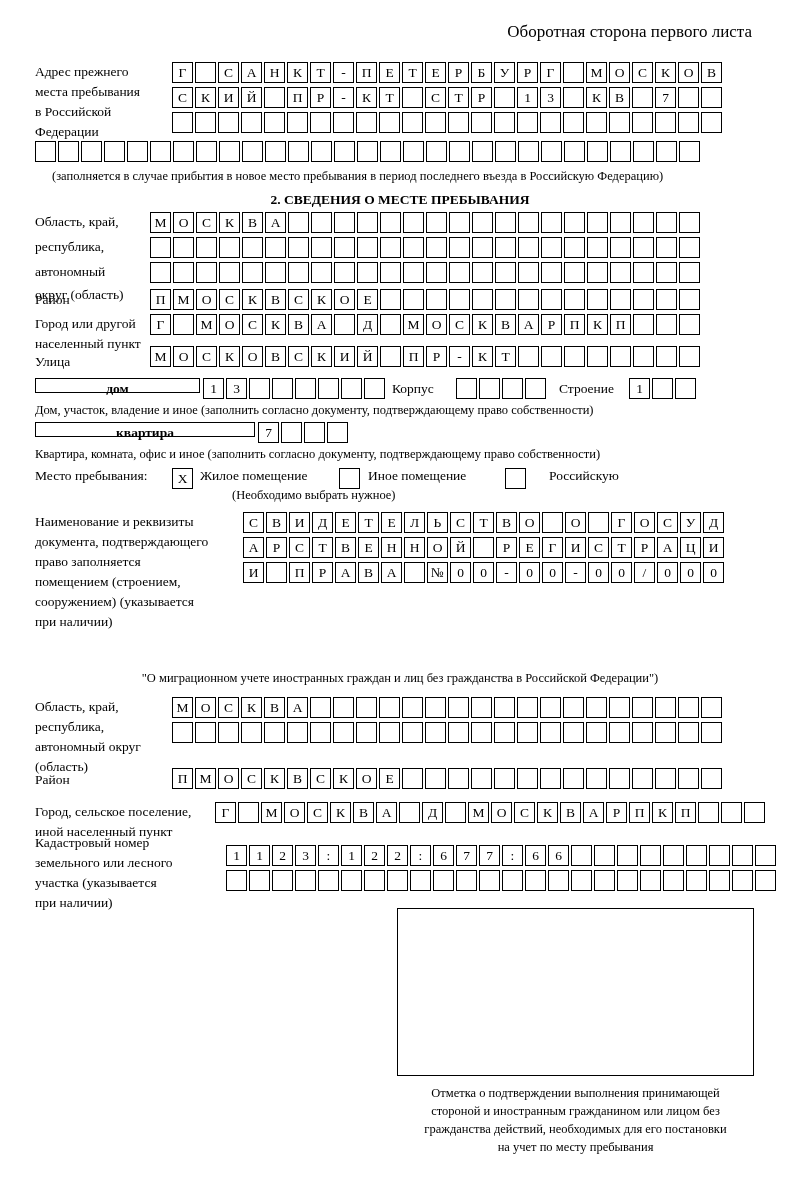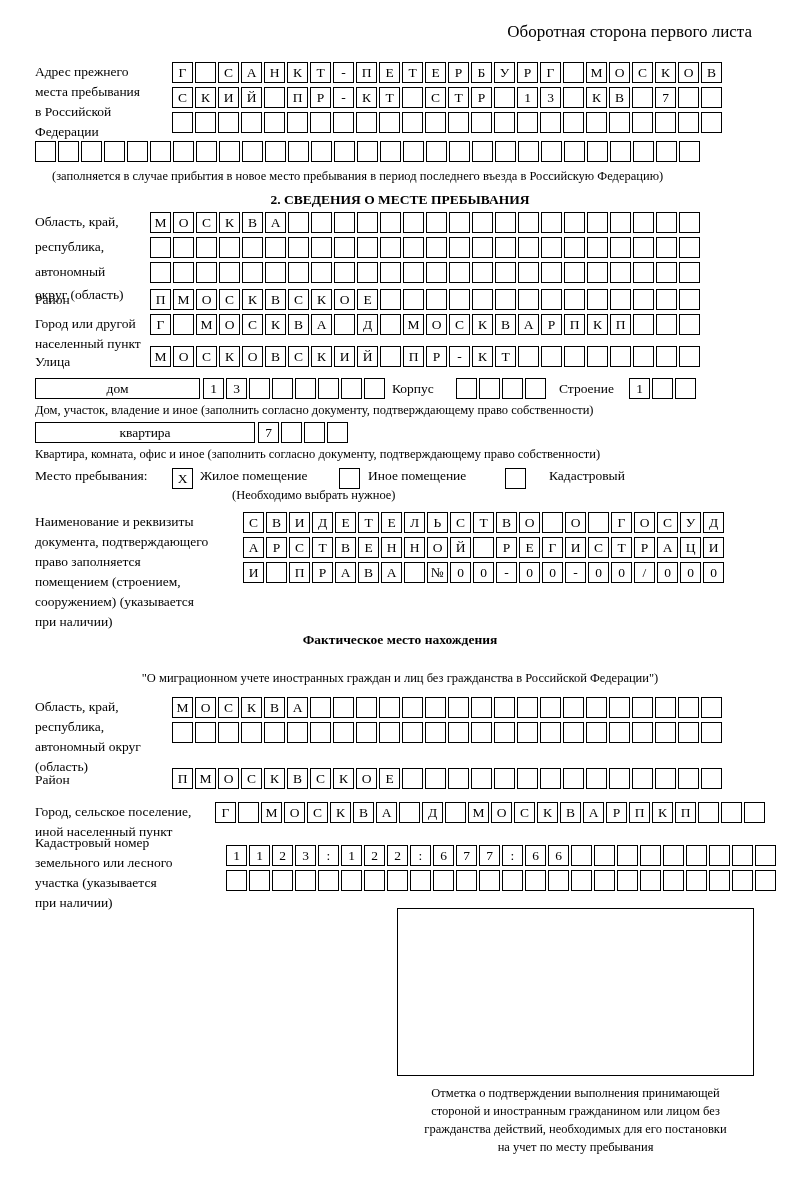--- a/index.html
+++ b/index.html
@@ -65,24 +65,25 @@
     line-height: 19px;
     text-align: center;
     font-family: "Liberation Serif", serif;
     background: #fff;
   }
   .cell.blank { }
   .widebox {
     position: absolute;
     border: 1px solid #000;
     box-sizing: border-box;
-    height: 21px;
+    height: 15px;
     font-size: 13.5px;
     line-height: 19px;
     text-align: center;
+    font-weight: bold;
   }
   .bigbox {
     position: absolute;
     border: 1px solid #000;
     box-sizing: border-box;
   }
   .inline-label {
     position: absolute;
     font-size: 13.5px;
     line-height: 21px;
@@ -422,21 +423,21 @@
       <div class="cell blank"></div>
     </div>
   <div class="underline-note" style="left:35px; top:447px;">Квартира, комната, офис и иное (заполнить согласно документу, подтверждающему право собственности)</div>
 
   <div class="lbl" style="left:35px; top:466px;">Место пребывания:</div>
   <div class="cell" style="position:absolute; left:172px; top:468px;">Х</div>
   <div class="lbl" style="left:200px; top:466px;">Жилое помещение</div>
   <div class="cell" style="position:absolute; left:339px; top:468px;"></div>
   <div class="lbl" style="left:368px; top:466px;">Иное помещение</div>
   <div class="cell" style="position:absolute; left:505px; top:468px;"></div>
-  <div class="lbl" style="left:549px; top:466px;">Кадастровый</div>
+  <div class="lbl" style="left:549px; top:466px;">Российскую</div>
   <div class="lbl small" style="left:232px; top:485px;">(Необходимо выбрать нужное)</div>
 
   <div class="lbl" style="left:35px; top:512px;">Наименование и реквизиты</div>
   <div class="lbl" style="left:35px; top:532px;">документа, подтверждающего</div>
   <div class="lbl" style="left:35px; top:552px;">право заполняется</div>
   <div class="lbl" style="left:35px; top:572px;">помещением (строением,</div>
   <div class="lbl" style="left:35px; top:592px;">сооружением) (указывается</div>
   <div class="lbl" style="left:35px; top:612px;">при наличии)</div>
 
   <div class="comb" id="s2-doc-0" style="left:243px; top:512px;">
@@ -502,21 +503,20 @@
       <div class="cell">0</div>
       <div class="cell">-</div>
       <div class="cell">0</div>
       <div class="cell">0</div>
       <div class="cell">/</div>
       <div class="cell">0</div>
       <div class="cell">0</div>
       <div class="cell">0</div>
     </div>
 
-  <div class="center-title" style="top:632px;">Фактическое место нахождения</div>
   <div class="center-note" style="top:671px;">"О миграционном учете иностранных граждан и лиц без гражданства в Российской Федерации")</div>
 
   <div class="lbl" style="left:35px; top:697px;">Область, край,</div>
   <div class="lbl" style="left:35px; top:717px;">республика,</div>
   <div class="lbl" style="left:35px; top:737px;">автономный округ</div>
   <div class="lbl" style="left:35px; top:757px;">(область)</div>
 
   <div class="comb" id="al-reg-0" style="left:172px; top:697px;">
       <div class="cell">М</div>
       <div class="cell">О</div>

